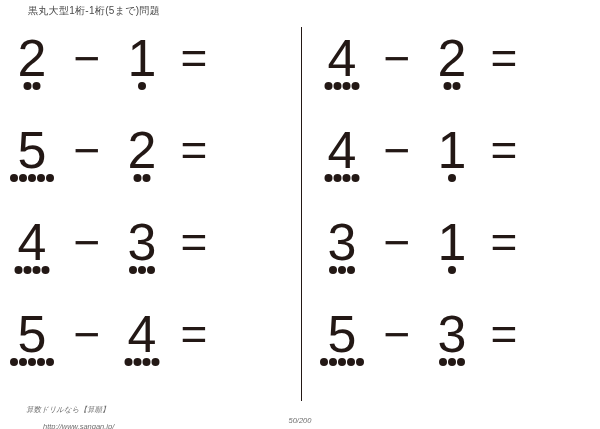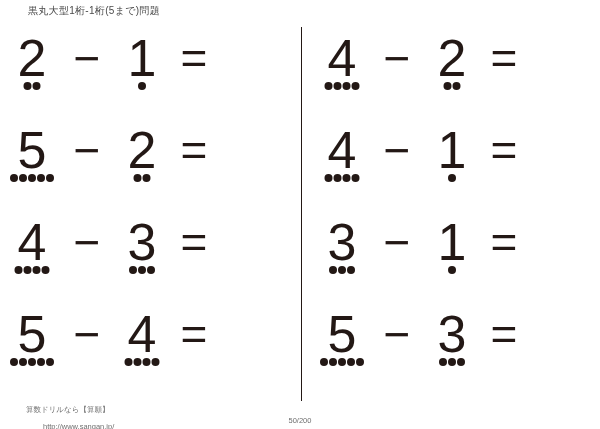--- a/index.html
+++ b/index.html
@@ -110,20 +110,21 @@
 
   
   .footer {
     position: absolute;
     left: 0;
     top: 404px;
     width: 600px;
     height: 25px;
     font-size: 7.5px;
     color: #6e6e6e;
+    font-style: italic;
   }
   .footer-brand {
     position: absolute;
     left: 26px;
     top: 0;
     line-height: 11px;
     white-space: nowrap;
   }
   .footer-url {
     position: absolute;

